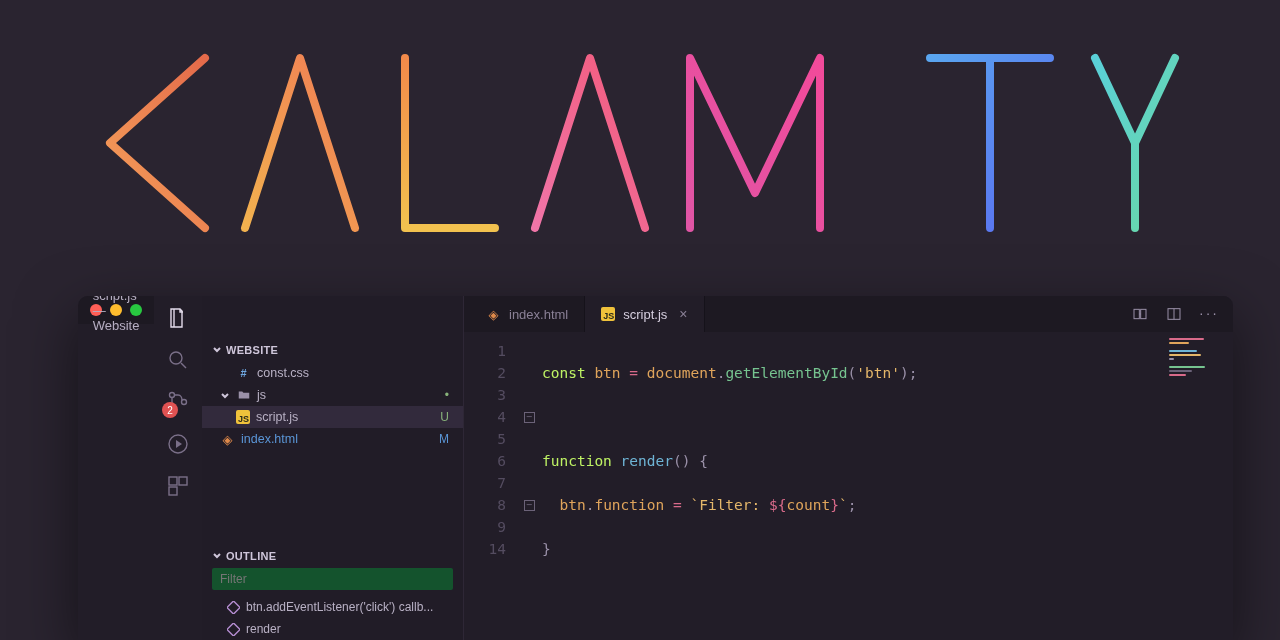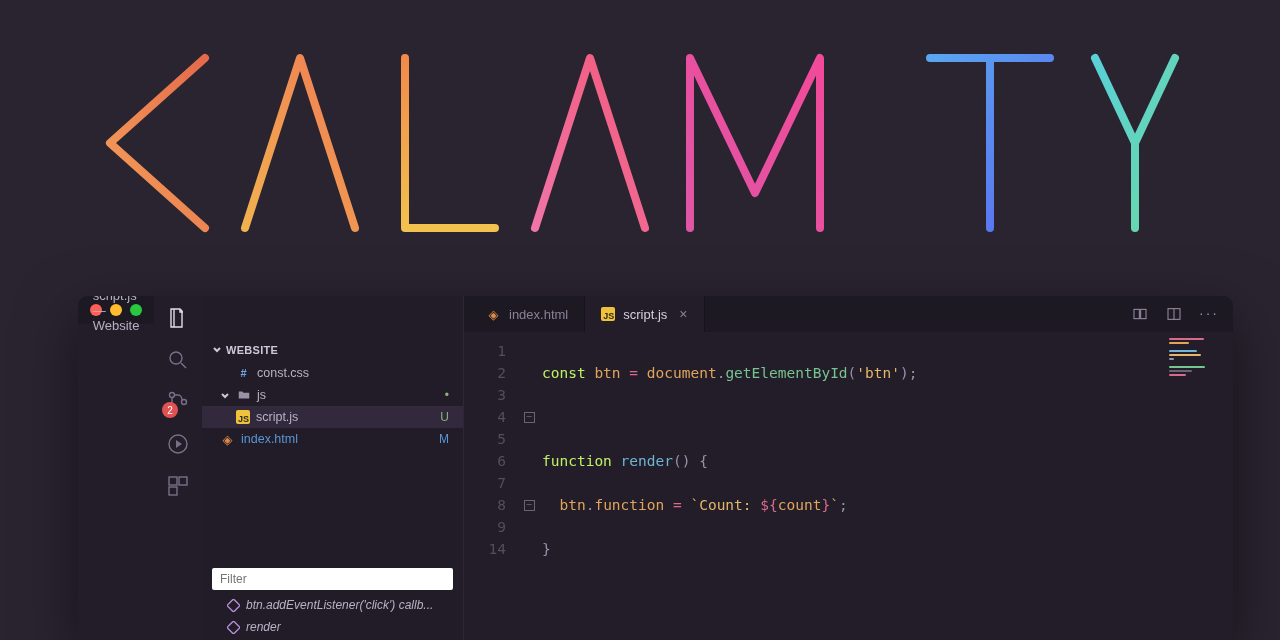--- a/index.html
+++ b/index.html
@@ -159,40 +159,39 @@
   .u-status { color: #88b37a; }
   .m-status { color: #5a95d6; }
   .tree-item.modified { color: #5a95d6; }
   .file-icon, .folder-icon { width: 15px; height: 15px; display: inline-flex; align-items: center; justify-content: center; }
   .folder-icon svg { width: 14px; height: 14px; fill: #9a90a8; }
   .css-icon { color: #6fa7e0; font-weight: 700; font-size: 11px; }
   .js-icon { background: #f0c23b; color: #2b2b1a; font-size: 9px; font-weight: 700; width: 14px; height: 14px; display: inline-flex; align-items: flex-end; justify-content: flex-end; padding: 0 1px 0 0; border-radius: 2px; }
   .html-icon { color: #e08a4a; font-size: 13px; }
   .outline-filter {
     margin: 2px 10px 6px;
-    background: #ffffff;
+    background: #14532d;
     border: none;
     color: #9a90a8;
     font-size: 12px;
     padding: 4px 8px;
     border-radius: 2px;
     width: calc(100% - 20px);
   }
   .outline-item {
     display: flex;
-    align-items: flex-start;
+    align-items: center;
     gap: 6px;
     padding: 2px 10px 2px 24px;
     color: #b9b1c5;
     height: 22px;
     font-size: 12px;
     white-space: nowrap;
     overflow: hidden;
     text-overflow: ellipsis;
-    font-style: italic;
   }
   .sym-icon { width: 14px; height: 14px; display: inline-flex; align-items: center; justify-content: center; }
   .sym-icon svg { width: 13px; height: 13px; stroke: #b48dd1; fill: none; stroke-width: 1.5; }
 
   
   .editor-col {
     flex: 1;
     display: flex;
     flex-direction: column;
     position: relative;
@@ -442,20 +441,26 @@
         </div>
         <div class="tree-item modified">
           <span class="file-icon html-icon">◈</span>
           <span>index.html</span>
           <span class="status m-status">M</span>
         </div>
       </div>
 
       <div style="flex:1"></div>
 
+      <div class="section-title">
+        <span class="chev"><svg viewBox="0 0 10 10">
+              <path d="M2 3l3 3 3-3"></path>
+            </svg></span>
+        <span>OUTLINE</span>
+      </div>
       <input class="outline-filter" placeholder="Filter" style="">
       <div class="outline-item">
         <span class="sym-icon">
             <svg viewBox="0 0 14 14">
               <rect x="2" y="2" width="10" height="10" transform="rotate(45 7 7)"></rect>
             </svg>
           </span>
         <span style="overflow:hidden;text-overflow:ellipsis;">btn.addEventListener('click') callb...</span>
       </div>
       <div class="outline-item">
@@ -524,21 +529,21 @@
           <div class="fold">
               <span class="box">−</span>
             </div>
           <div class="fold"></div>
             <div class="fold"></div>
         </div>
         <div class="code">
 <div class="line"><span class="kw">const</span> <span class="var">btn</span> <span class="op">=</span> <span class="obj">document</span><span class="punc">.</span><span class="fn2">getElementById</span><span class="paren">(</span><span class="str">'btn'</span><span class="paren">)</span><span class="punc">;</span></div>
 <div class="line"></div>
 <div class="line"><span class="kw">function</span> <span class="fn">render</span><span class="paren">()</span> <span class="brace">{</span></div>
-<div class="line">  <span class="obj">btn</span><span class="punc">.</span><span class="var">function</span> <span class="op">=</span> <span class="tmpl">`Count: </span><span class="tmplexp">${</span><span class="var">count</span><span class="tmplexp">}</span><span class="tmpl">`</span><span class="punc">;</span></div>
+<div class="line">  <span class="obj">btn</span><span class="punc">.</span><span class="var">function</span> <span class="op">=</span> <span class="tmpl">`Filter: </span><span class="tmplexp">${</span><span class="var">count</span><span class="tmplexp">}</span><span class="tmpl">`</span><span class="punc">;</span></div>
 <div class="line"><span class="brace">}</span></div>
 
 
 
 
         </div>
 
         <div class="minimap">
           <div class="mm-line" style="width:60%;background:#d96a8a"></div>
           <div class="mm-line" style="width:35%;background:#e0a45b"></div>

